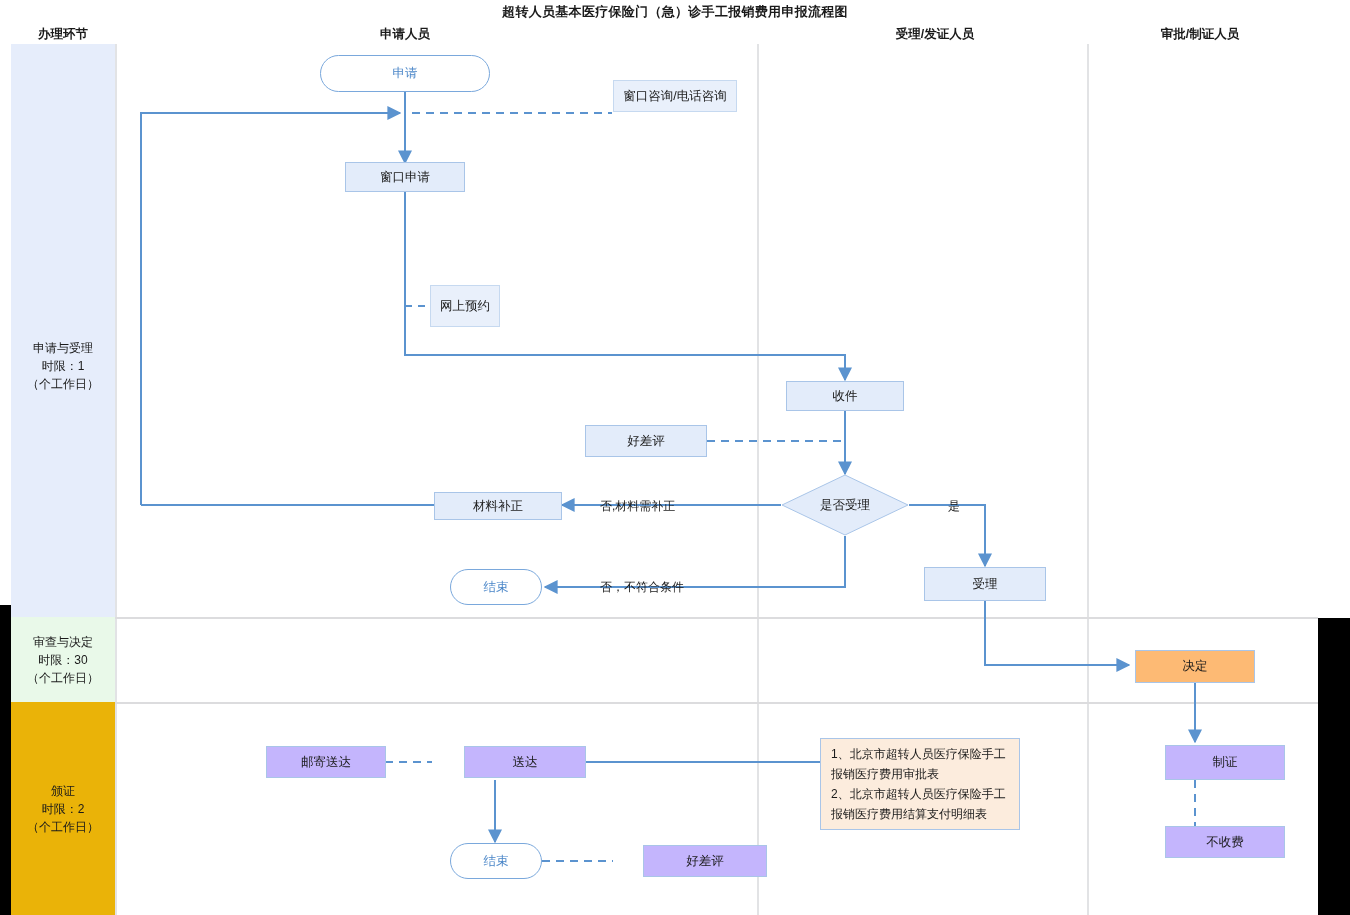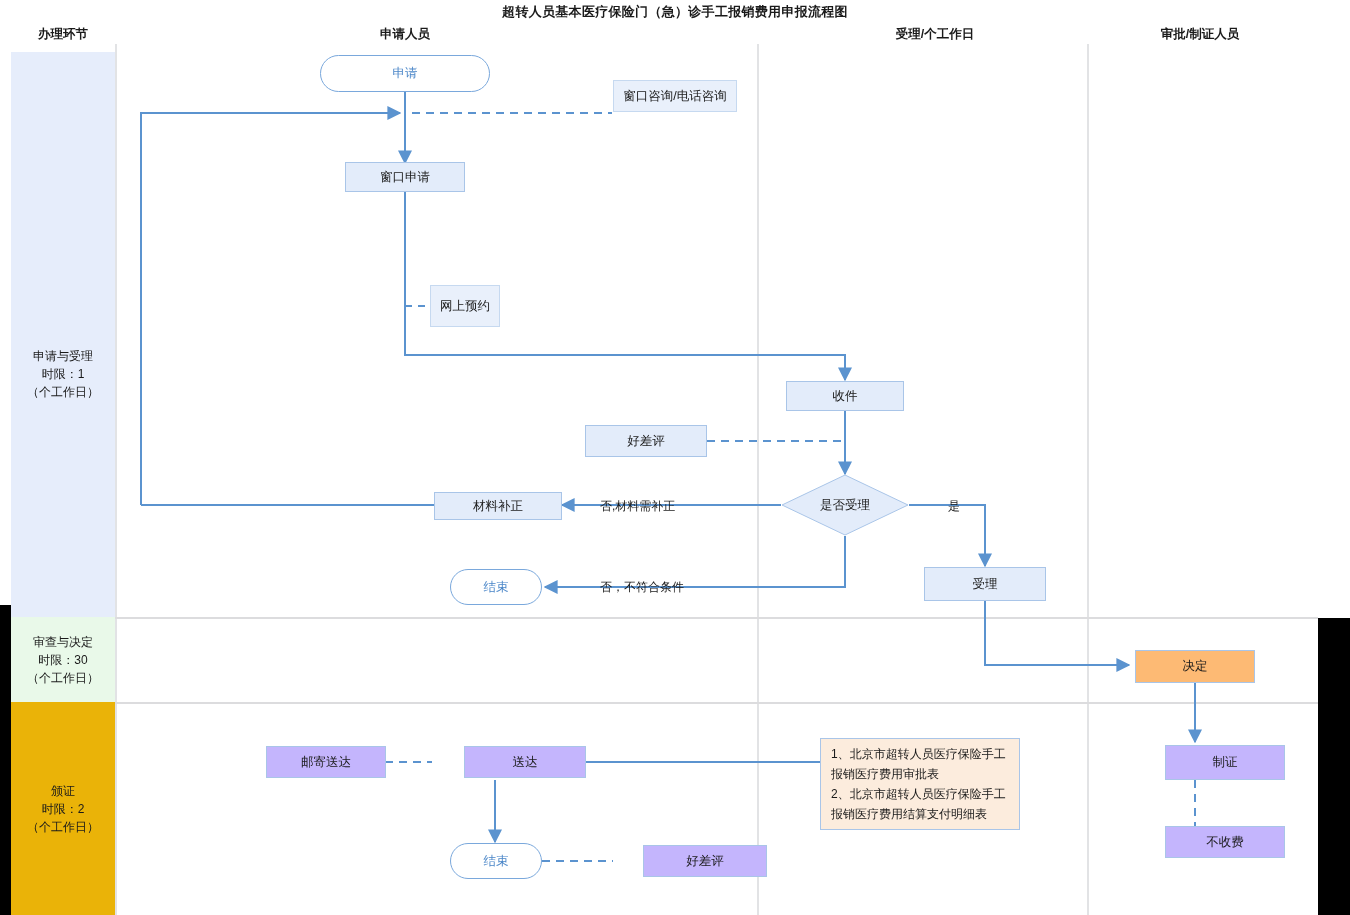--- a/index.html
+++ b/index.html
@@ -31,21 +31,21 @@
   #vdiv-2{left:1087px;top:44px;height:871px;}
 
   
   .hdiv{position:absolute;left:115px;width:1203px;height:2px;background:#dcdcde;}
   #hdiv-1{top:617px;}
   #hdiv-2{top:702px;}
 
   
   .phase{position:absolute;left:11px;width:104px;display:flex;flex-direction:column;
          align-items:center;justify-content:center;font-size:12px;line-height:18px;text-align:center;}
-  #phase-0{top:52px;height:643px;background:#e6edfb;}
+  #phase-0{top:44px;height:643px;background:#e6edfb;}
   #phase-1{top:617px;height:85px;background:#e9f9e9;}
   #phase-2{top:702px;height:213px;background:#fdf0e6;}
 
   
   .node{position:absolute;box-sizing:border-box;display:flex;align-items:center;
         justify-content:center;text-align:center;font-size:12.5px;line-height:17px;}
   .rect{border:1px solid #a9c5e8;background:#e3ecfa;}
   .rect-plain{border:1px solid #c6d9f0;background:#e9f0fb;}
   .rect-green{border:1px solid #a9c5e8;background:#fdba74;}
   .rect-peach{border:1px solid #a9c5e8;background:#c4b5fd;margin-left:30px;}
@@ -65,21 +65,21 @@
 
 <div id="canvas">
 
   <div class="edge-black" id="edge-left"></div>
   <div class="edge-black" id="edge-right"></div>
 
   <div id="title">超转人员基本医疗保险门（急）诊手工报销费用申报流程图</div>
 
   <div class="col-head" id="head-phase">办理环节</div>
   <div class="col-head" id="head-applicant">申请人员</div>
-  <div class="col-head" id="head-accept">受理/个工作日</div>
+  <div class="col-head" id="head-accept">受理/发证人员</div>
   <div class="col-head" id="head-approve">审批/制证人员</div>
 
   <div class="vdiv" id="vdiv-0"></div>
   <div class="vdiv" id="vdiv-1"></div>
   <div class="vdiv" id="vdiv-2"></div>
 
   <div class="hdiv" id="hdiv-1"></div>
   <div class="hdiv" id="hdiv-2"></div>
 
   <div class="phase" id="phase-0" style="background: rgb(230, 237, 251);">

